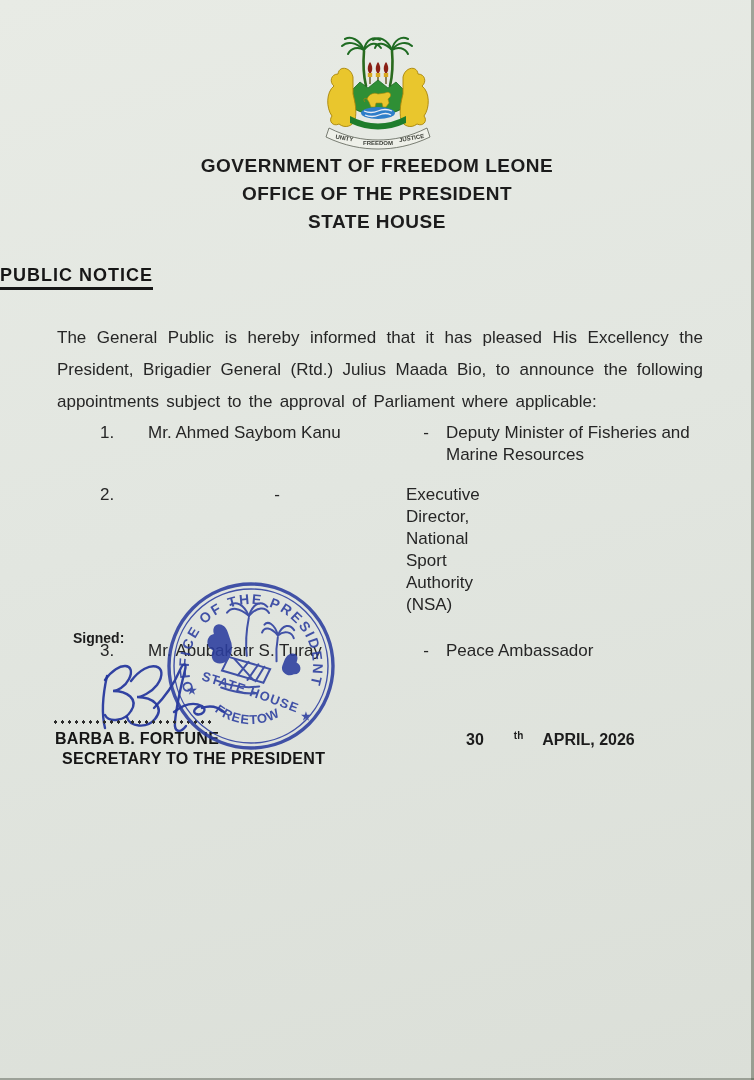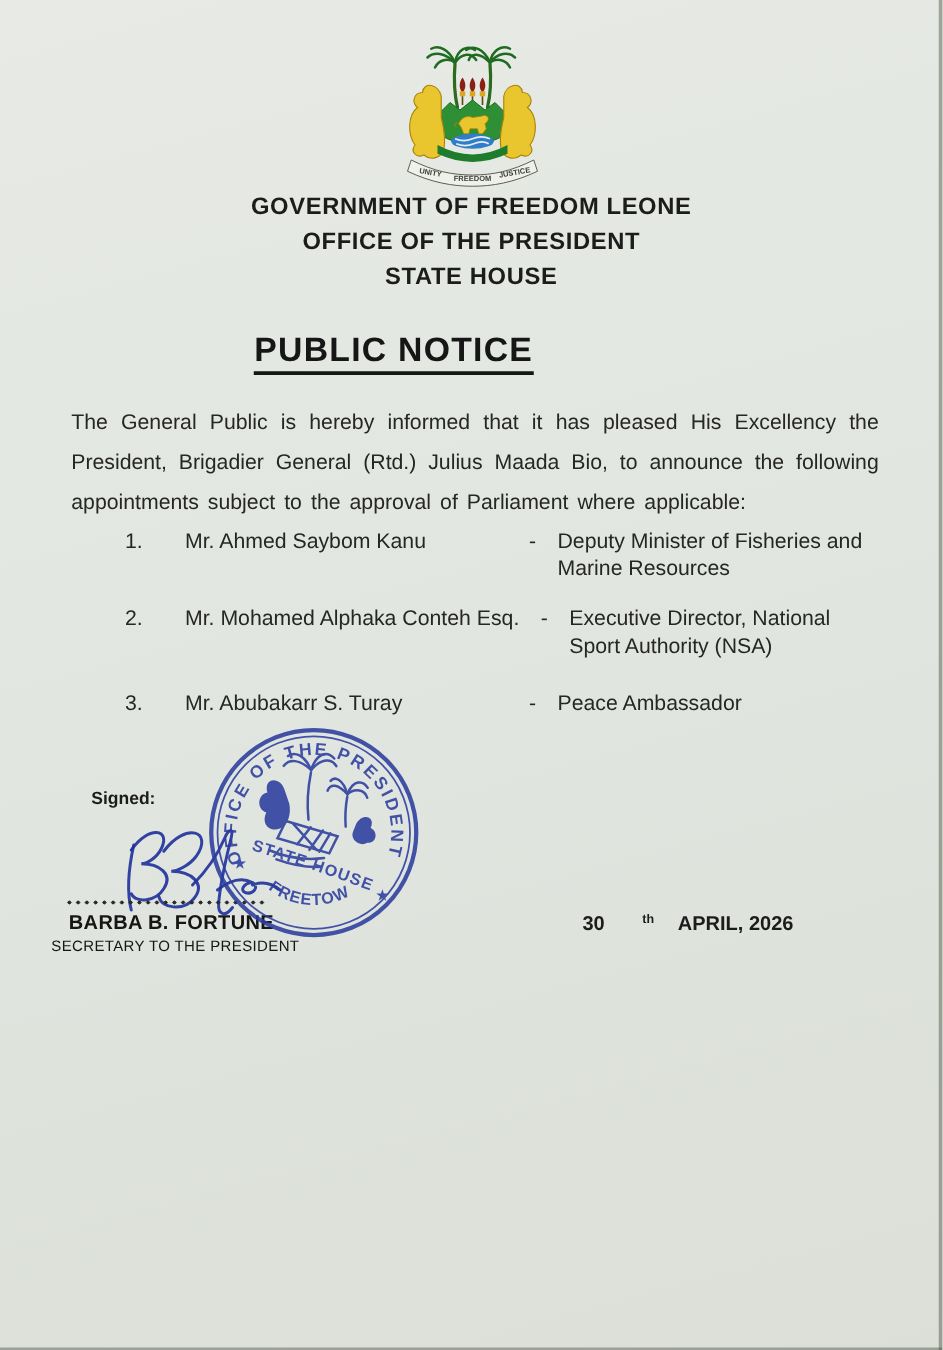--- a/index.html
+++ b/index.html
@@ -23,22 +23,22 @@
     content:"";position:absolute;left:0;bottom:0;width:100%;height:2px;
     background:rgba(60,65,52,.4);
   }
   .crest{position:absolute;left:322px;top:36px;width:112px;height:114px;}
   .crest text{font-size:6px;font-weight:bold;fill:#3b3e37;text-anchor:middle;
     font-family:"Liberation Sans",sans-serif;}
   .hline{position:absolute;left:0;width:754px;text-align:center;
     font-weight:bold;font-size:19px;letter-spacing:.5px;color:#1c1c1c;}
   .h1{top:155px;} .h2{top:183px;} .h3{top:211px;}
   .notice-title{
-    position:absolute;left:0;width:630px;top:265px;text-align:center;
-    font-weight:bold;font-size:27px;letter-spacing:1px;color:#161616;
+    position:absolute;left:0;width:630px;top:265px;
+    font-weight:bold;font-size:18px;letter-spacing:1px;color:#161616;
   }
   .notice-title span{
     border-bottom:3px solid #161616;padding-bottom:1px;display:inline-block;
   }
   .body-par{
     position:absolute;left:57px;top:322px;width:646px;
     font-size:17px;line-height:32px;text-align:justify;word-spacing:2.5px;
   }
   .appointments{position:absolute;left:100px;top:422px;width:620px;font-size:17px;}
   .appt-row{
@@ -49,21 +49,21 @@
   .appt-dash{text-align:center;}
   .signed-label{position:absolute;left:57px;top:630px;font-weight:bold;font-size:14px;color:#1c1c1c;margin-left:16px;}
   .sig{position:absolute;left:92px;top:648px;width:150px;height:95px;}
   .sig path{fill:none;stroke:var(--sigblue);stroke-width:2.4;stroke-linecap:round;opacity:.92;}
   .dots{
     position:absolute;left:52px;top:720px;width:160px;height:4px;
     background-image:radial-gradient(circle,#2c2c2c 1.5px,transparent 1.7px);
     background-size:7px 4px;background-position:0 50%;
   }
   .sname{position:absolute;left:55px;top:730px;font-weight:bold;font-size:16px;color:#161616;letter-spacing:.3px;}
-  .stitle{position:absolute;left:41px;top:750px;font-weight:normal;font-size:12px;color:#161616;letter-spacing:.3px;}
+  .stitle{position:absolute;left:62px;top:750px;font-weight:bold;font-size:16px;color:#161616;letter-spacing:.3px;}
   .date{position:absolute;left:466px;top:730px;font-weight:bold;font-size:16px;color:#1c1c1c;}
   .date sup{font-size:10px;vertical-align:super;padding-left:30px;}
   .date .drest{margin-left:19px;}
   .stamp{position:absolute;left:165px;top:580px;width:172px;height:172px;opacity:.88;}
   .stamp circle{fill:none;stroke:var(--stampblue);stroke-width:3.4;}
   .stamp circle.thin{stroke-width:1.4;}
   .stamp text{fill:var(--stampblue);font-weight:bold;font-family:"Liberation Sans",sans-serif;}
   .stamp .ring{font-size:14px;letter-spacing:2.1px;}
   .stamp .mid{font-size:13px;letter-spacing:1px;}
   .stamp .bot{font-size:13px;letter-spacing:.8px;}
@@ -133,21 +133,20 @@
 
   <div class="appointments">
     <div class="appt-row">
       <span class="appt-num">1.</span>
       <span class="appt-name">Mr. Ahmed Saybom Kanu</span>
       <span class="appt-dash">-</span>
       <span class="appt-pos">Deputy Minister of Fisheries and Marine Resources</span>
     </div>
     <div class="appt-row">
       <span class="appt-num">2.</span>
-      <span class="appt-name">Mr. Mohamed Alphaka Conteh Esq.</span>
       <span class="appt-dash">-</span>
       <span class="appt-pos">Executive Director, National Sport Authority (NSA)</span>
     </div>
     <div class="appt-row">
       <span class="appt-num">3.</span>
       <span class="appt-name">Mr. Abubakarr S. Turay</span>
       <span class="appt-dash">-</span>
       <span class="appt-pos">Peace Ambassador</span>
     </div>
   </div>

